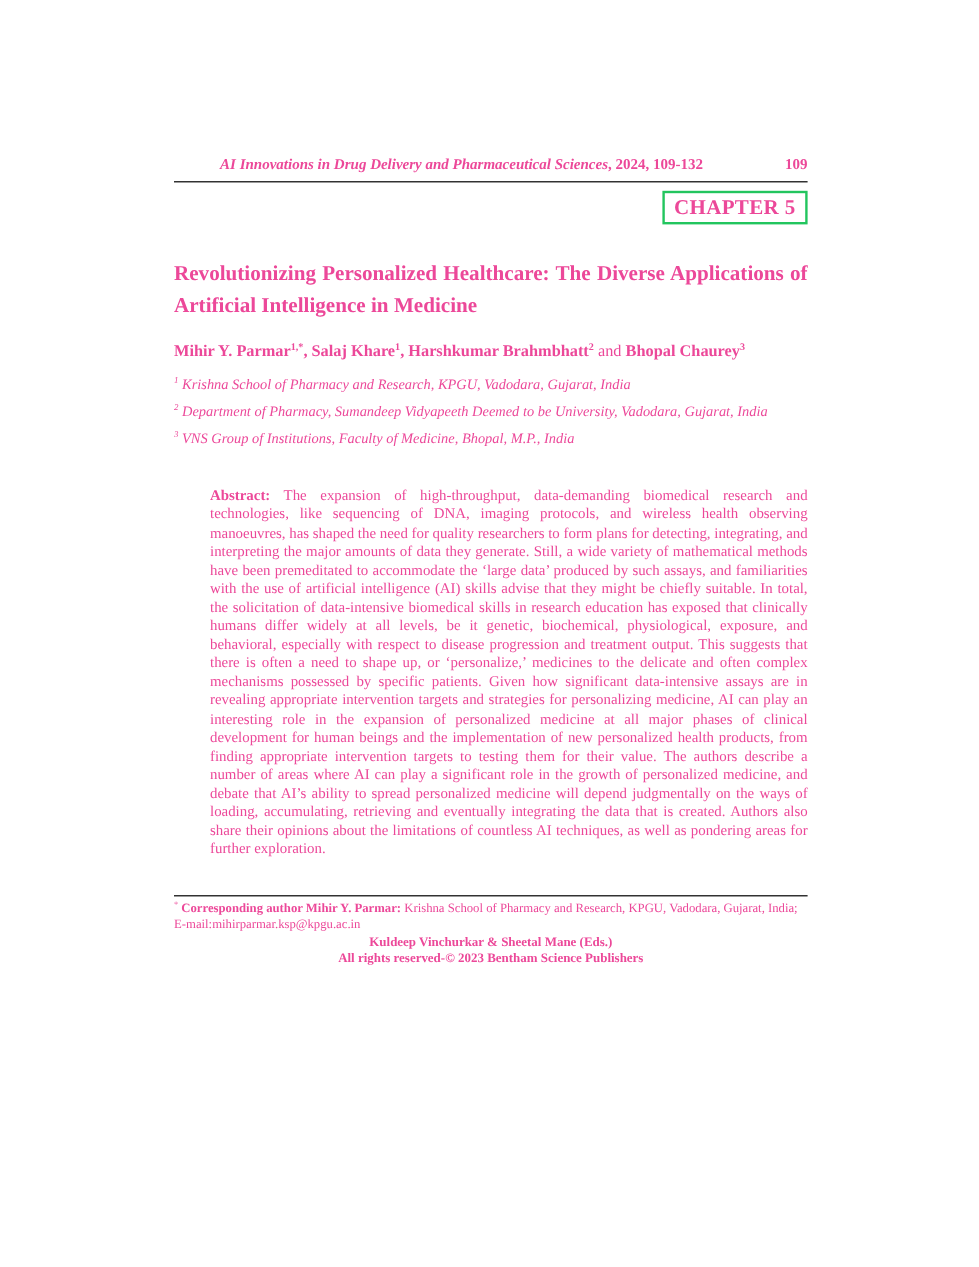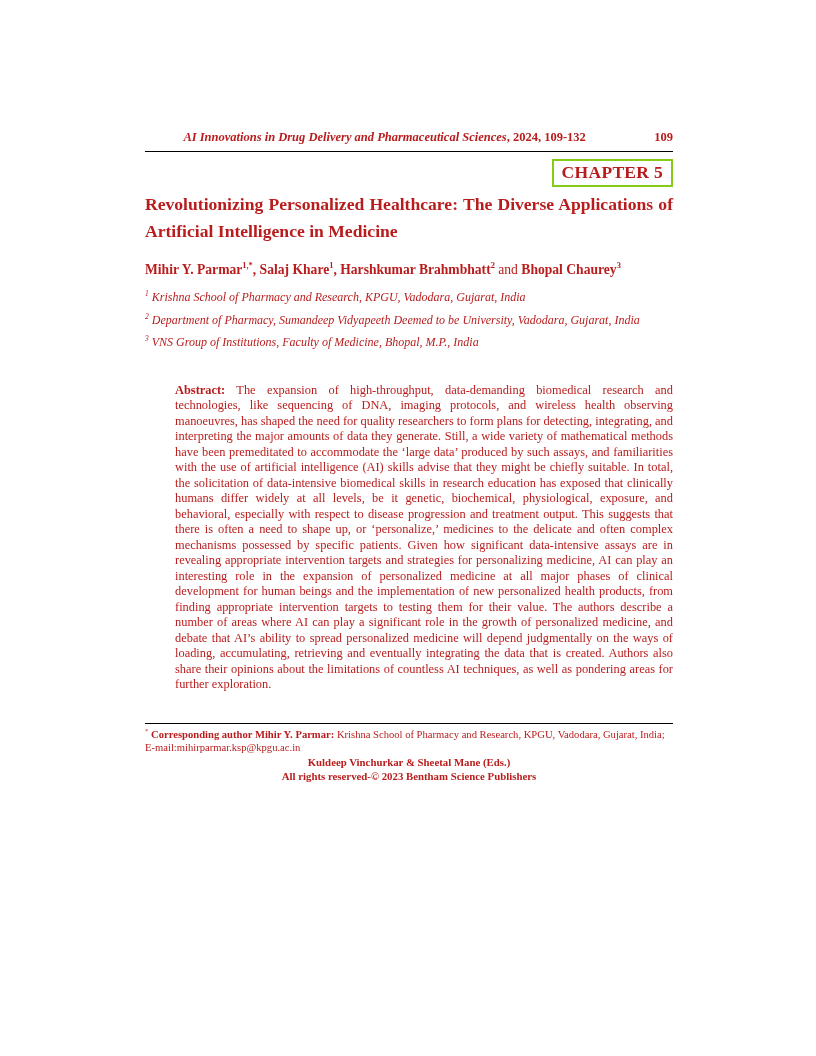--- a/index.html
+++ b/index.html
@@ -5,21 +5,21 @@
   html, body {
     margin: 0;
     padding: 0;
     background: #ffffff;
   }
   .page {
     position: relative;
     width: 816px;
     height: 1056px;
     background: #ffffff;
-    color: #b91c1c;
+    color: #ec4899;
     font-family: "Liberation Serif", "DejaVu Serif", serif;
     overflow: hidden;
     box-sizing: border-box;
   }
   .content {
     position: absolute;
     left: 145px;
     top: 130px;
     width: 528px;
   }
@@ -46,29 +46,29 @@
     border-top: 1.6px solid #000;
     margin: 6px 0 0 0;
   }
   
   .chapter-row {
     display: flex;
     justify-content: flex-end;
     margin-top: 7px;
   }
   .chapter-box {
-    border: 2px solid #84cc16;
+    border: 2px solid #22c55e;
     padding: 1px 8px 2px 8px;
     font-size: 17.5px;
     font-weight: bold;
     letter-spacing: 0.3px;
   }
   
   .chapter-title {
-    margin: 4px 0 0 0;
+    margin: 27px 0 0 0;
     font-size: 17.6px;
     font-weight: bold;
     line-height: 27px;
     text-align: justify;
   }
   
   .authors-line {
     margin-top: 15px;
     font-size: 13.6px;
     line-height: 20px;

